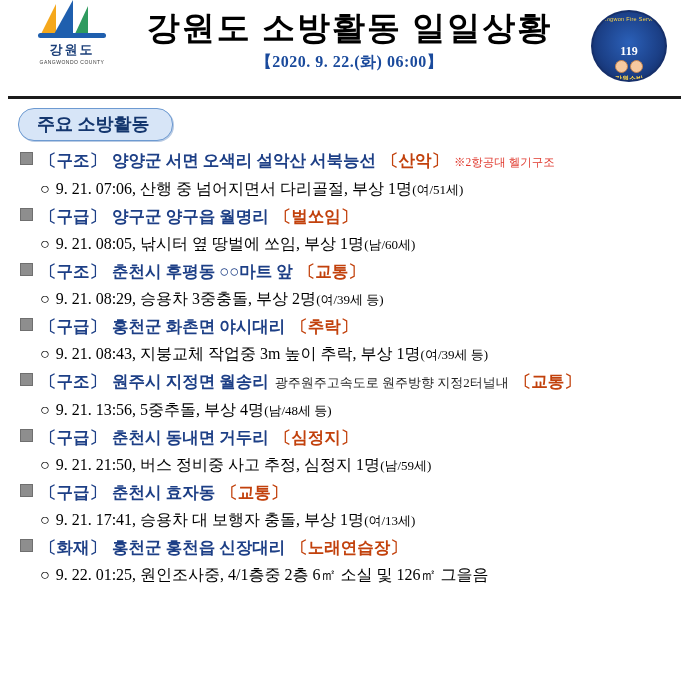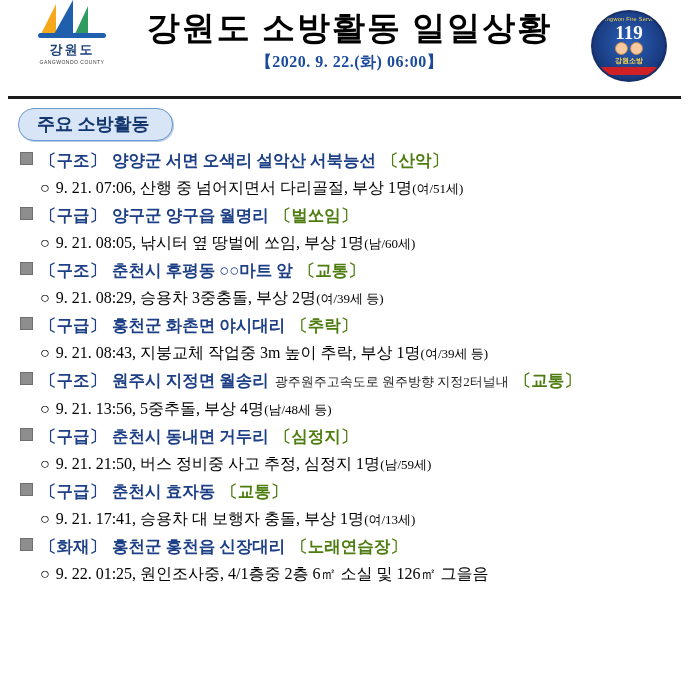--- a/index.html
+++ b/index.html
@@ -114,25 +114,25 @@
     text-align: center;
     overflow: hidden;
   }
   .logo-right .top-arc {
     font-size: 5.5px;
     color: #ffd84a;
     letter-spacing: 0.3px;
     margin-top: 4px;
   }
   .logo-right .num {
-    font-size: 19px;
+    font-size: 12px;
     font-weight: bold;
     color: #ffffff;
     line-height: 20px;
-    margin-top: 1px;
+    margin-top: 19px;
     font-family: "Liberation Serif", serif;
   }
   .logo-right .faces {
     height: 13px;
     margin-top: -1px;
     display: flex;
     justify-content: center;
     gap: 2px;
   }
   .logo-right .face {
@@ -214,21 +214,21 @@
     color: #1d3f86;
     margin-right: 6px;
   }
   .detail-sm {
     color: #222;
     font-size: 13px;
     font-weight: normal;
     margin-right: 6px;
   }
   .tag {
-    color: #4d7c0f;
+    color: #c2410c;
     margin-right: 6px;
   }
   .note-red {
     color: #e03a2f;
     font-size: 11.5px;
     font-weight: normal;
   }
   .item-body {
     font-size: 16px;
     font-family: "Liberation Serif", serif;
@@ -284,20 +284,21 @@
 </div>
 
 <div class="list">
 
   <div class="item">
     <div class="item-head">
       <span class="sq"></span>
       <span class="cat">〔구조〕</span>
       <span class="place">양양군 서면 오색리 설악산 서북능선</span>
       <span class="tag">〔산악〕</span>
+      <span class="note-red">※2항공대 헬기구조</span>
     </div>
     <div class="item-body">
       <span class="circ">○</span><span>9. 21. 07:06, 산행 중 넘어지면서 다리골절, 부상 1명</span><span class="small-paren">(여/51세)</span>
     </div>
   </div>
 
   <div class="item">
     <div class="item-head">
       <span class="sq"></span>
       <span class="cat">〔구급〕</span>

